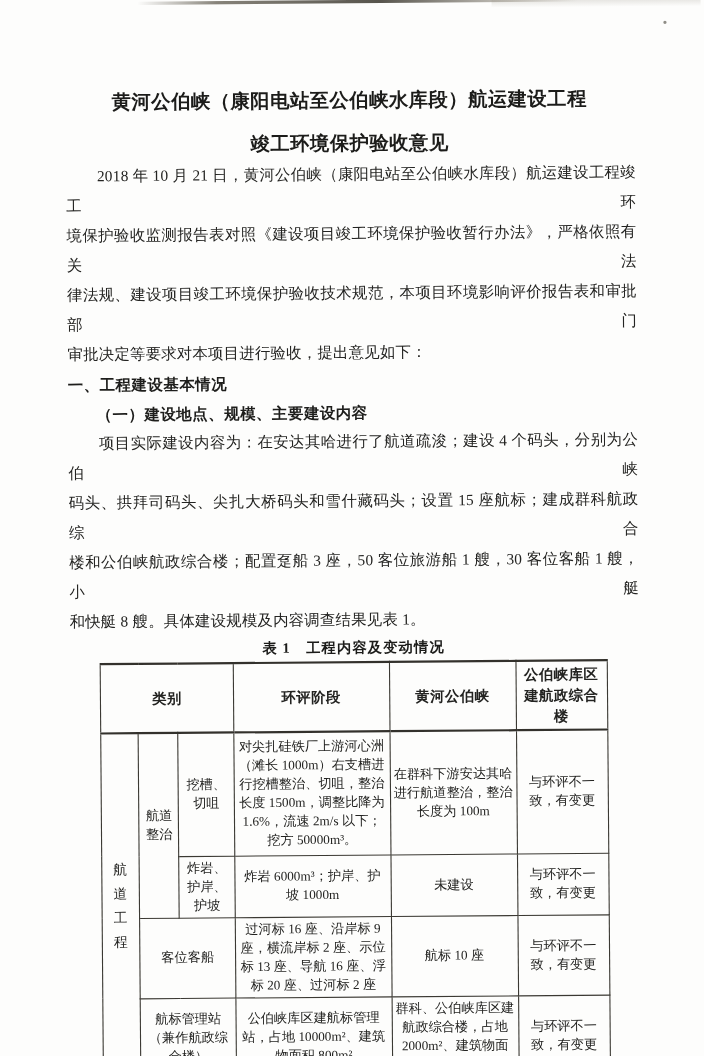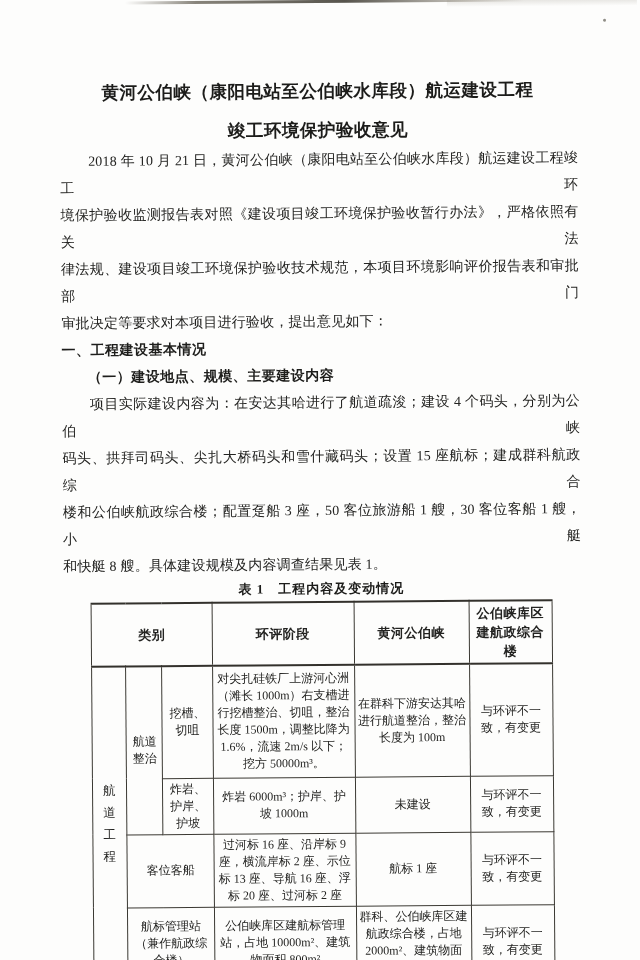--- a/index.html
+++ b/index.html
@@ -151,21 +151,21 @@
     <tr style="height:53px">
       <td>炸岩、护岸、护坡</td>
       <td class="eia-cell">炸岩 6000m³；护岸、护坡 1000m</td>
       <td>未建设</td>
       <td>与环评不一致，有变更</td>
     </tr>
 
     <tr style="height:72px">
       <td colspan="2">客位客船</td>
       <td class="eia-cell">过河标 16 座、沿岸标 9 座，横流岸标 2 座、示位标 13 座、导航 16 座、浮标 20 座、过河标 2 座</td>
-      <td>航标 1 座</td>
+      <td>航标 10 座</td>
       <td>与环评不一致，有变更</td>
     </tr>
 
     <tr style="height:70px">
       <td colspan="2">航标管理站（兼作航政综合楼）</td>
       <td class="eia-cell">公伯峡库区建航标管理站，占地 10000m²、建筑物面积 800m²</td>
       <td>群科、公伯峡库区建航政综合楼，占地 2000m²、建筑物面积 806m²</td>
       <td>与环评不一致，有变更</td>
     </tr>
 

